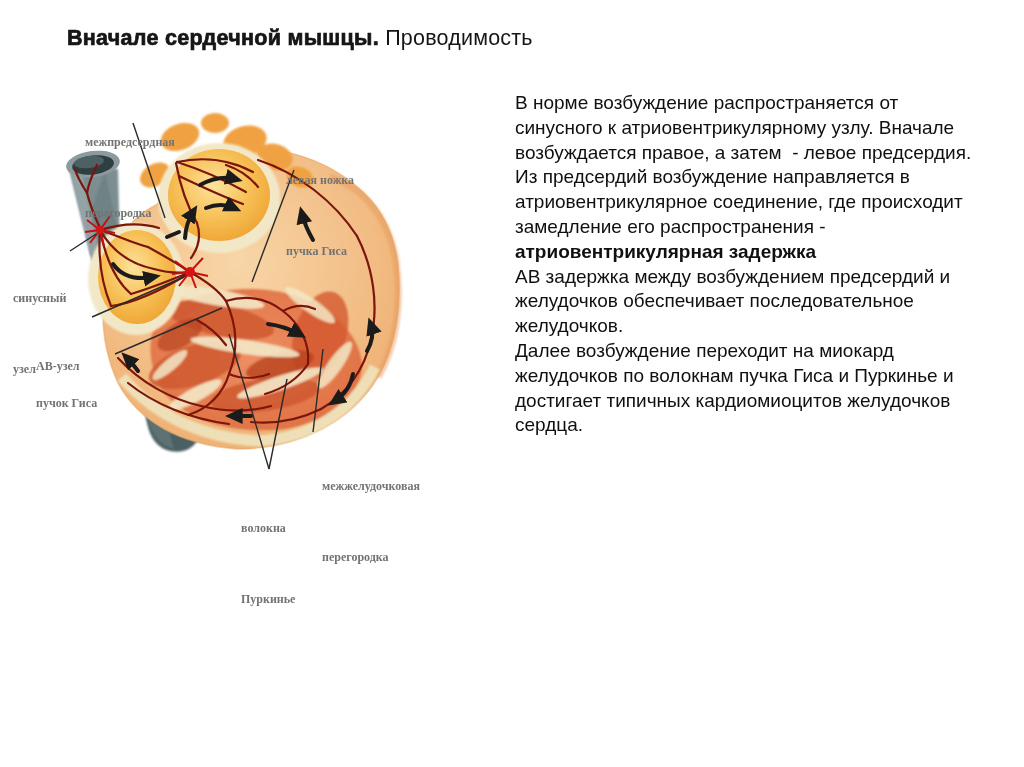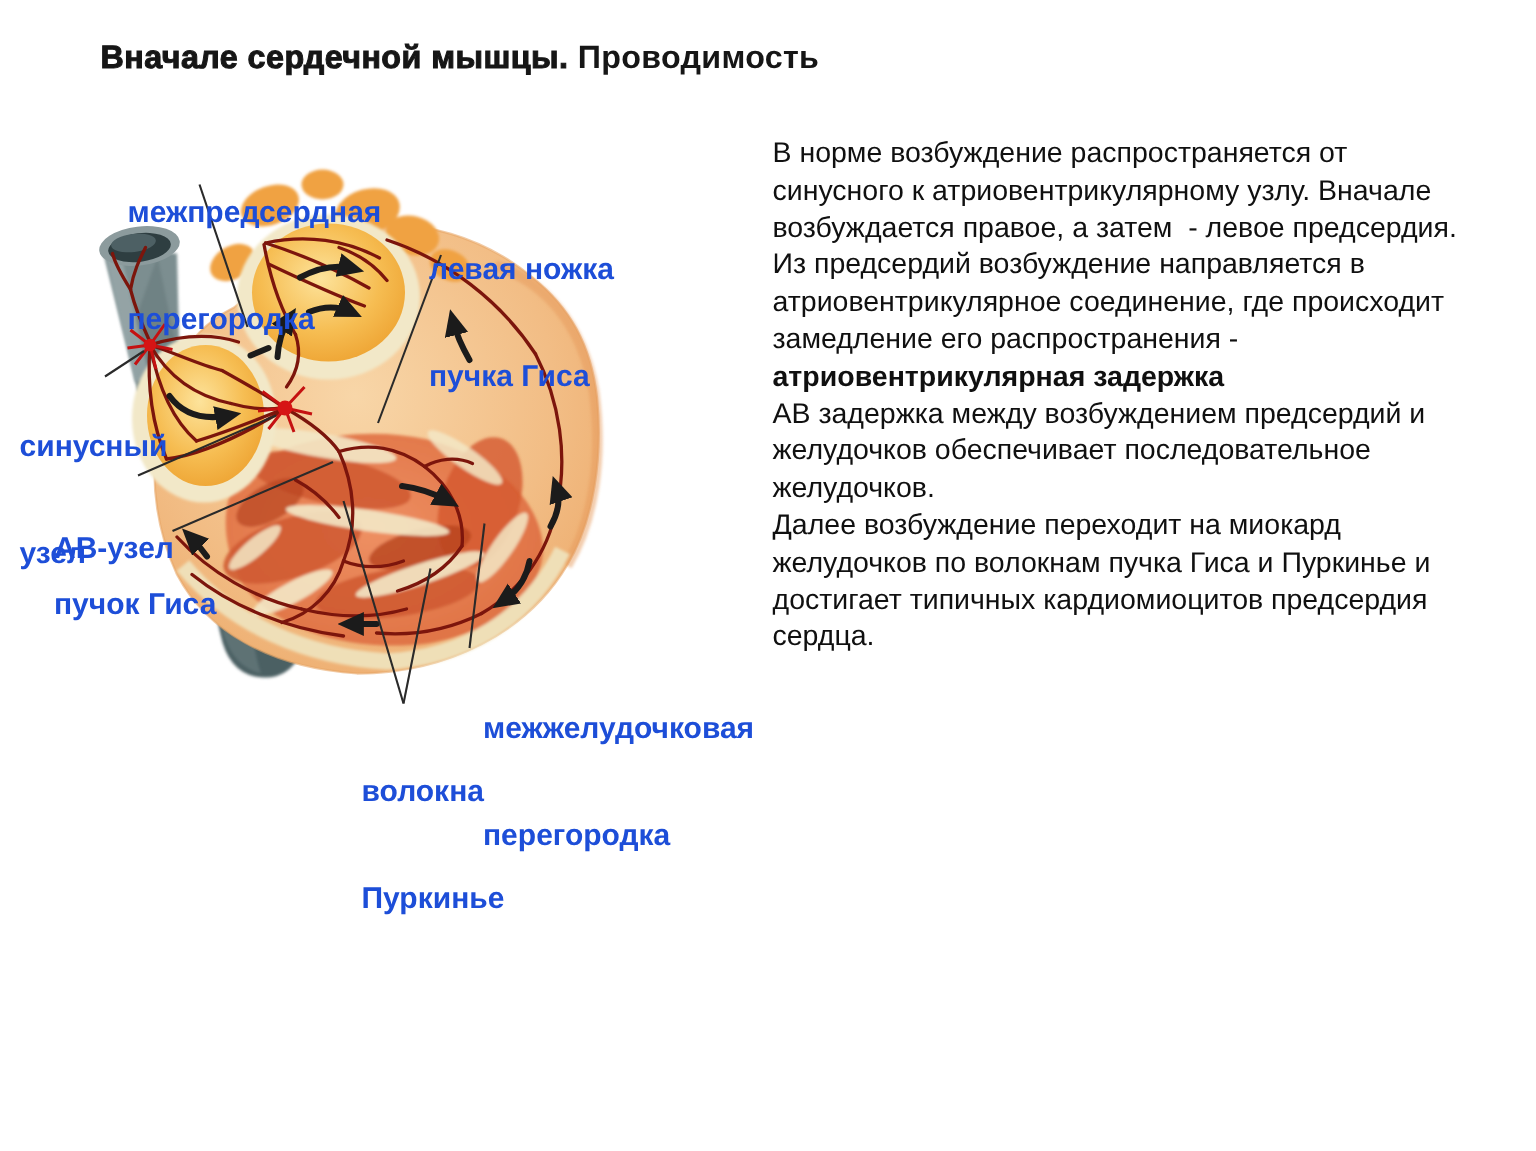--- a/index.html
+++ b/index.html
@@ -1,27 +1,27 @@
 <!DOCTYPE html>
 <html><head>
 <meta charset="utf-8">
 <style>
   html,body{margin:0;padding:0;background:#ffffff;}
   .slide{position:relative;width:1024px;height:767px;background:#ffffff;overflow:hidden;
          font-family:"Liberation Sans",sans-serif;}
   .title{position:absolute;left:67px;top:26px;font-size:21.5px;color:#161616;white-space:pre;}
   .title .t1{font-weight:bold;-webkit-text-stroke:0.7px #161616;letter-spacing:0.3px;}
-  .title .t2{font-weight:bold;letter-spacing:0.2px;}
+  .title .t2{font-weight:normal;letter-spacing:0.2px;}
   .textblock{position:absolute;left:501px;top:91px;width:520px;color:#101010;}
   .tline{font-size:19px;line-height:24.8px;white-space:pre;margin-left:14px;}
   .tline.bold{font-weight:bold;}
   .diagram{position:absolute;left:0;top:0;width:1024px;height:767px;}
   .heart-svg{position:absolute;left:30px;top:65px;width:460px;height:470px;}
-  .dlabel{position:absolute;font-family:Liberation Sans, sans-serif;font-weight:bold;
-          font-size:20px;line-height:23.5px;color:#1d4ed8;white-space:pre;}
+  .dlabel{position:absolute;font-family:Liberation Serif, serif;font-weight:bold;
+          font-size:12px;line-height:23.5px;color:#737373;white-space:pre;}
   .dlabel span{display:block;}
 </style>
 </head>
 <body>
 
 <div class="slide">
 
   <div class="title"><span class="t1">Вначале сердечной мышцы.</span><span class="t2"> Проводимость</span></div>
 
   <div class="diagram">
@@ -214,17 +214,17 @@
     <div class="tline">возбуждается правое, а затем  - левое предсердия.</div>
     <div class="tline">Из предсердий возбуждение направляется в</div>
     <div class="tline">атриовентрикулярное соединение, где происходит</div>
     <div class="tline">замедление его распространения -</div>
     <div class="tline bold">атриовентрикулярная задержка</div>
     <div class="tline">АВ задержка между возбуждением предсердий и</div>
     <div class="tline">желудочков обеспечивает последовательное</div>
     <div class="tline">желудочков.</div>
     <div class="tline">Далее возбуждение переходит на миокард</div>
     <div class="tline">желудочков по волокнам пучка Гиса и Пуркинье и</div>
-    <div class="tline">достигает типичных кардиомиоцитов предсердия</div>
+    <div class="tline">достигает типичных кардиомиоцитов желудочков</div>
     <div class="tline">сердца.</div>
   </div>
 
 </div>
 
 </body></html>

